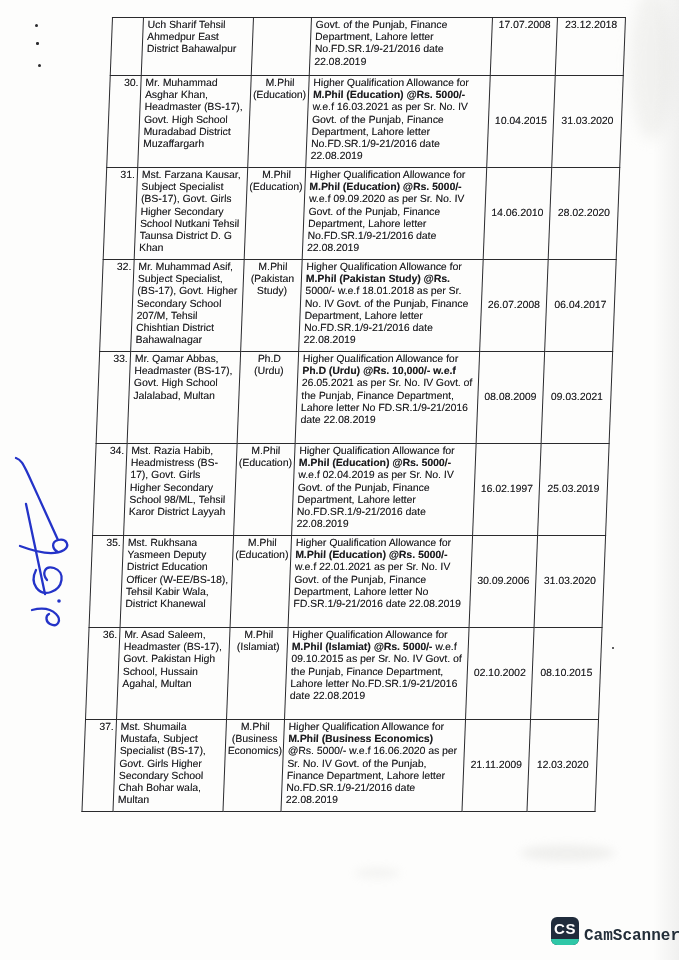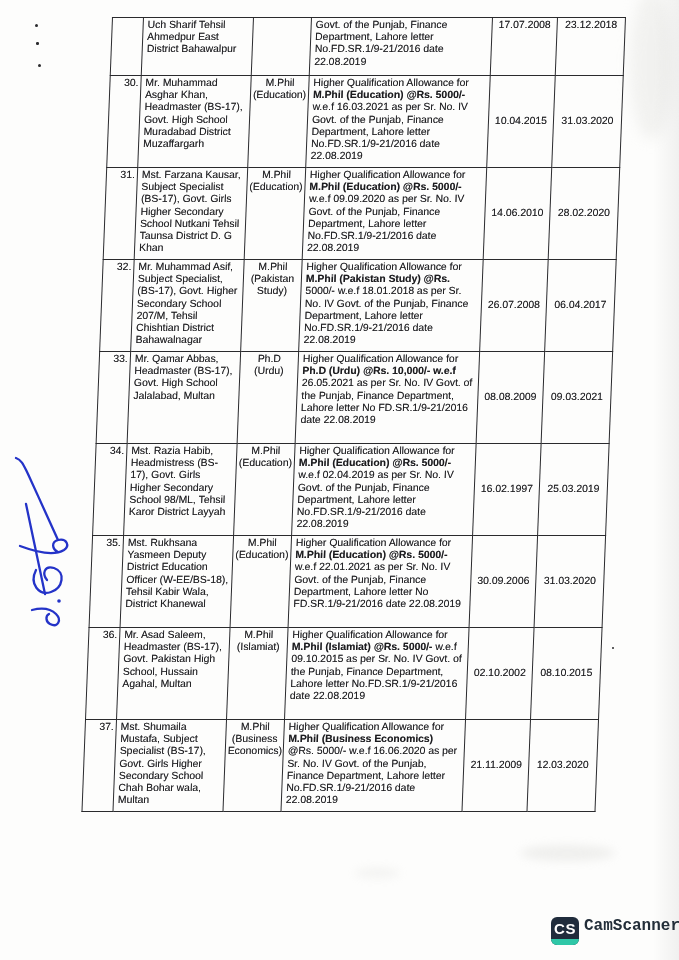--- a/index.html
+++ b/index.html
@@ -42,21 +42,21 @@
   td.c-desc b { font-weight:bold; }
 
   
   .signature { position:absolute; left:14px; top:442px; width:64px; height:190px; }
   .signature path { fill:none; stroke:#2433c8; stroke-width:2.3;
     stroke-linecap:round; stroke-linejoin:round; }
   .signature circle { fill:#2433c8; }
 
   
   .watermark { position:absolute; left:551px; top:917px;
-    display:flex; align-items:flex-start; gap:5px; }
+    display:flex; align-items:flex-end; gap:5px; }
   .cs-badge { position:relative; width:28px; height:28px; background:#202c3c;
     border-radius:6px; flex:0 0 auto; }
   .cs-badge .cs-letters { position:absolute; left:0; top:1px; width:100%;
     text-align:center; color:#ffffff; font-weight:bold; font-size:15px;
     line-height:22px; letter-spacing:0.5px;
     font-family:"Liberation Sans", sans-serif; }
   .cs-accent { position:absolute; left:0; bottom:0; width:100%; height:6px;
     background:#2fc7a7; border-radius:0 0 6px 6px; }
   .cs-name { font-family:Liberation Mono, monospace; font-weight:600;
     font-size:16px; color:#232e39; }

